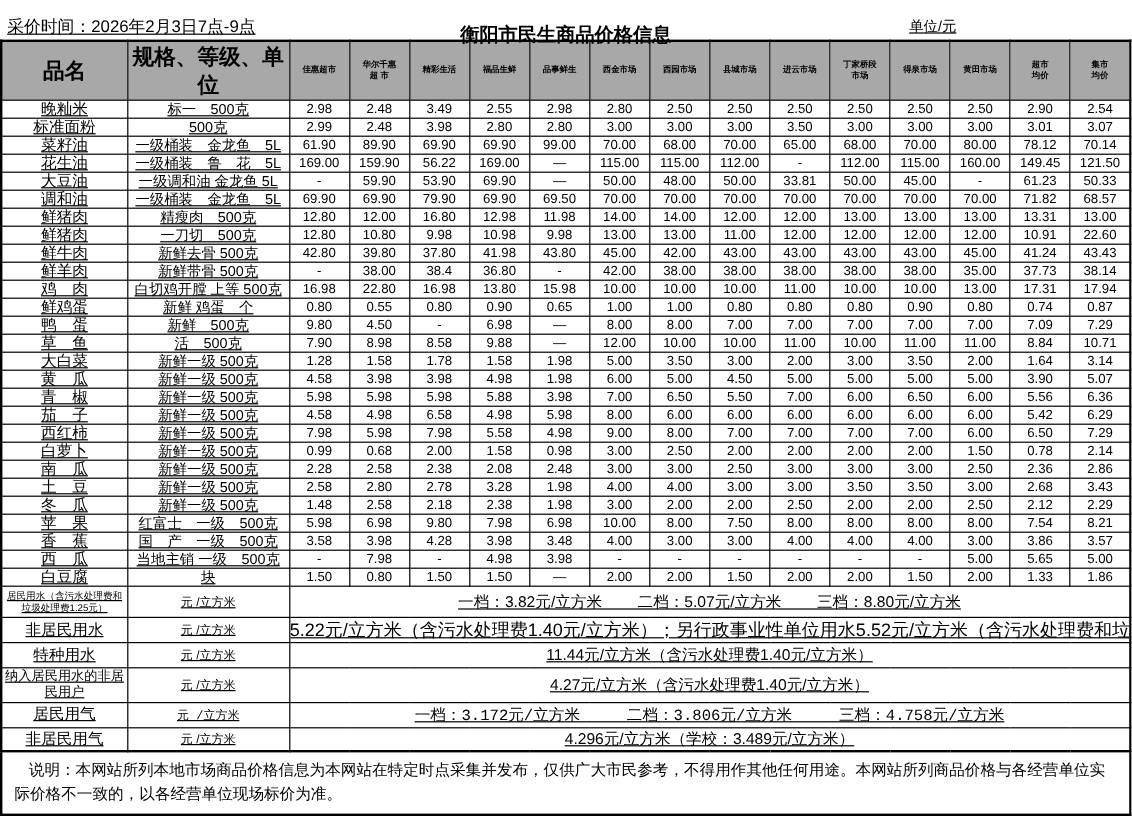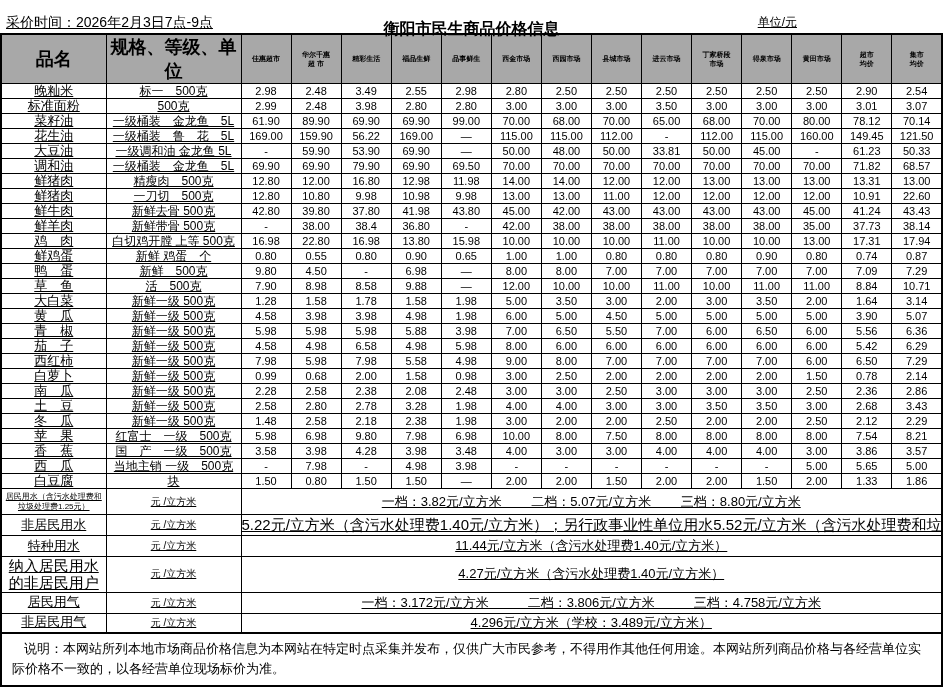--- a/index.html
+++ b/index.html
@@ -43,22 +43,22 @@
   tbody.utility td { font-size: 13px; }
   tbody.utility td.name  { text-decoration: underline; line-height: 1.15; padding: 0 2px; }
   tbody.utility td.spec  { text-decoration: underline; font-size: 10px; }
   tbody.utility td.merged{ text-decoration: underline; font-size: 13px; white-space: nowrap; }
   tbody.utility tr:nth-child(1) { height: 26px; }
   tbody.utility tr:nth-child(1) td.name { font-size: 8px; }
   tbody.utility tr:nth-child(2) { height: 21px; }
   tbody.utility tr:nth-child(2) td.merged { font-size: 15px; }
   tbody.utility tr:nth-child(3) { height: 21px; }
   tbody.utility tr:nth-child(4) { height: 29px; }
-  tbody.utility tr:nth-child(4) td.name { font-size: 15px; }
-  tbody.utility tr:nth-child(5) { height: 21px; }
+  tbody.utility tr:nth-child(4) td.name { font-size: 11px; }
+  tbody.utility tr:nth-child(5) { height: 21px; font-family: Liberation Mono, monospace; }
   tbody.utility tr:nth-child(6) { height: 18px; }
   
   .note {
     border: 2px solid #000; border-top: none;
     min-height: 46px; padding: 5px 10px 6px 10px;
     font-size: 13px; line-height: 1.55; text-indent: 12px;
   }
 </style>
 </head>
 <body>

